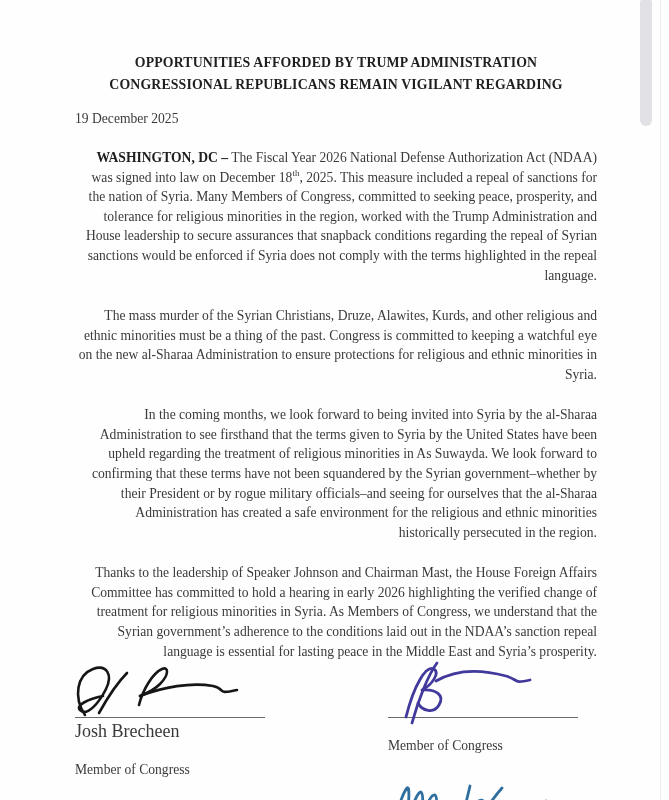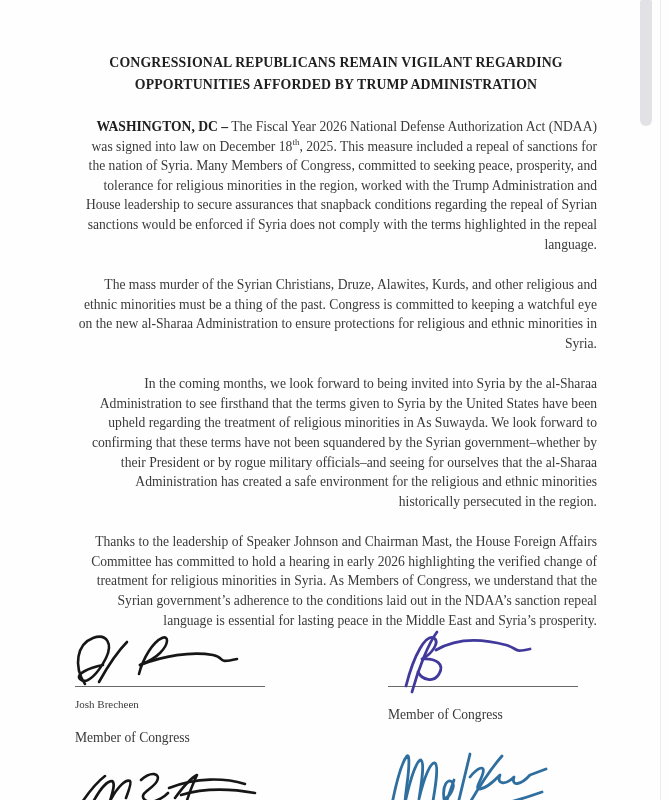--- a/index.html
+++ b/index.html
@@ -40,35 +40,36 @@
     margin-top:4px;
     display:grid;
     grid-template-columns:190px 190px;
     column-gap:123px;
     row-gap:10px;
   }
   .sig-block { position:relative; }
   .sig-area { position:relative; height:52px; }
   .sig-svg { position:absolute; left:-6px; bottom:-10px; overflow:visible; }
   .sig-line { border-top:1.4px solid #6a6a6a; width:100%; }
-  .sig-name { font-size:11px; margin-top:11px; }
+  .sig-name { font-size:18px; margin-top:3px; }
   .sig-role { font-size:13.6px; margin-top:20px; }
 </style>
 </head>
 <body>
 
 <div class="viewer">
 
   <div class="content">
 
     <div class="title">
+      <div>OPPORTUNITIES AFFORDED BY TRUMP ADMINISTRATION</div>
       <div>CONGRESSIONAL REPUBLICANS REMAIN VIGILANT REGARDING</div>
-      <div>OPPORTUNITIES AFFORDED BY TRUMP ADMINISTRATION</div>
     </div>
 
+    <div class="date">19 December 2025</div>
 
     <p class="para"><strong>WASHINGTON, DC –</strong><span> The Fiscal Year 2026 National Defense Authorization Act (NDAA) was signed into law on December 18</span><sup class="ord">th</sup><span>, 2025. This measure included a repeal of sanctions for the nation of Syria. Many Members of Congress, committed to seeking peace, prosperity, and tolerance for religious minorities in the region, worked with the Trump Administration and House leadership to secure assurances that snapback conditions regarding the repeal of Syrian sanctions would be enforced if Syria does not comply with the terms highlighted in the repeal language.</span></p>
 
     <p class="para">The mass murder of the Syrian Christians, Druze, Alawites, Kurds, and other religious and ethnic minorities must be a thing of the past. Congress is committed to keeping a watchful eye on the new al-Sharaa Administration to ensure protections for religious and ethnic minorities in Syria.</p>
 
     <p class="para">In the coming months, we look forward to being invited into Syria by the al-Sharaa Administration to see firsthand that the terms given to Syria by the United States have been upheld regarding the treatment of religious minorities in As Suwayda. We look forward to confirming that these terms have not been squandered by the Syrian government–whether by their President or by rogue military officials–and seeing for ourselves that the al-Sharaa Administration has created a safe environment for the religious and ethnic minorities historically persecuted in the region.</p>
 
     <p class="para">Thanks to the leadership of Speaker Johnson and Chairman Mast, the House Foreign Affairs Committee has committed to hold a hearing in early 2026 highlighting the verified change of treatment for religious minorities in Syria. As Members of Congress, we understand that the Syrian government’s adherence to the conditions laid out in the NDAA’s sanction repeal language is essential for lasting peace in the Middle East and Syria’s prosperity.</p>
 
     <div class="sig-grid">

